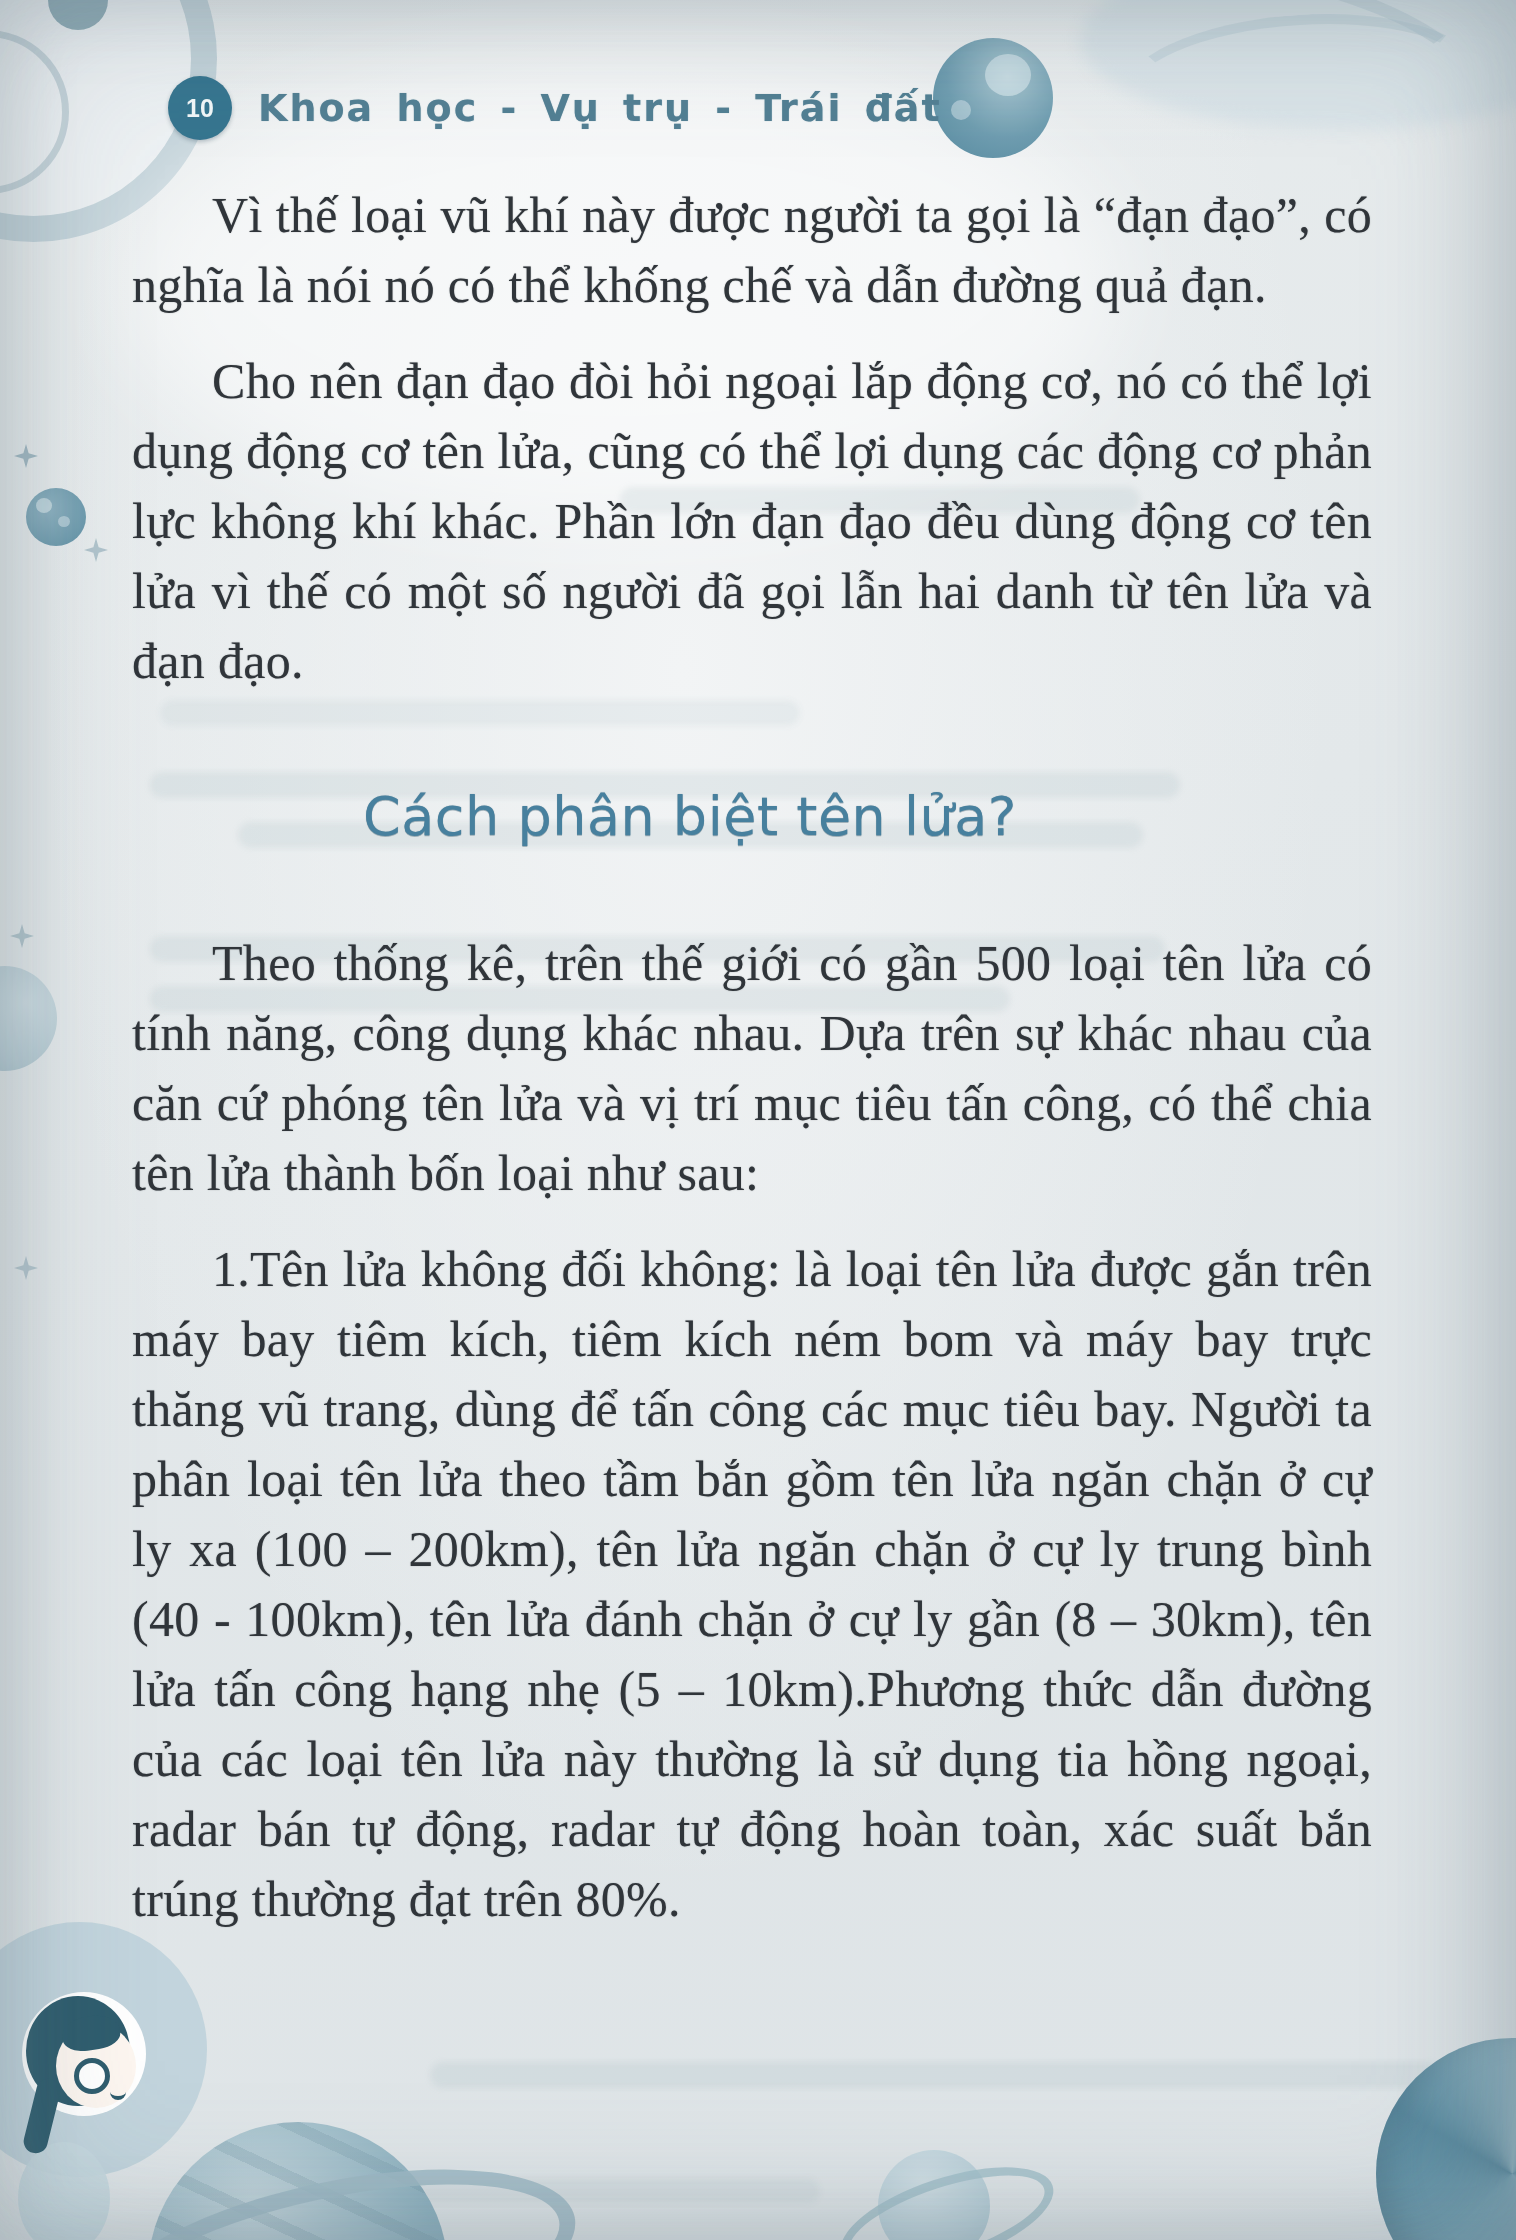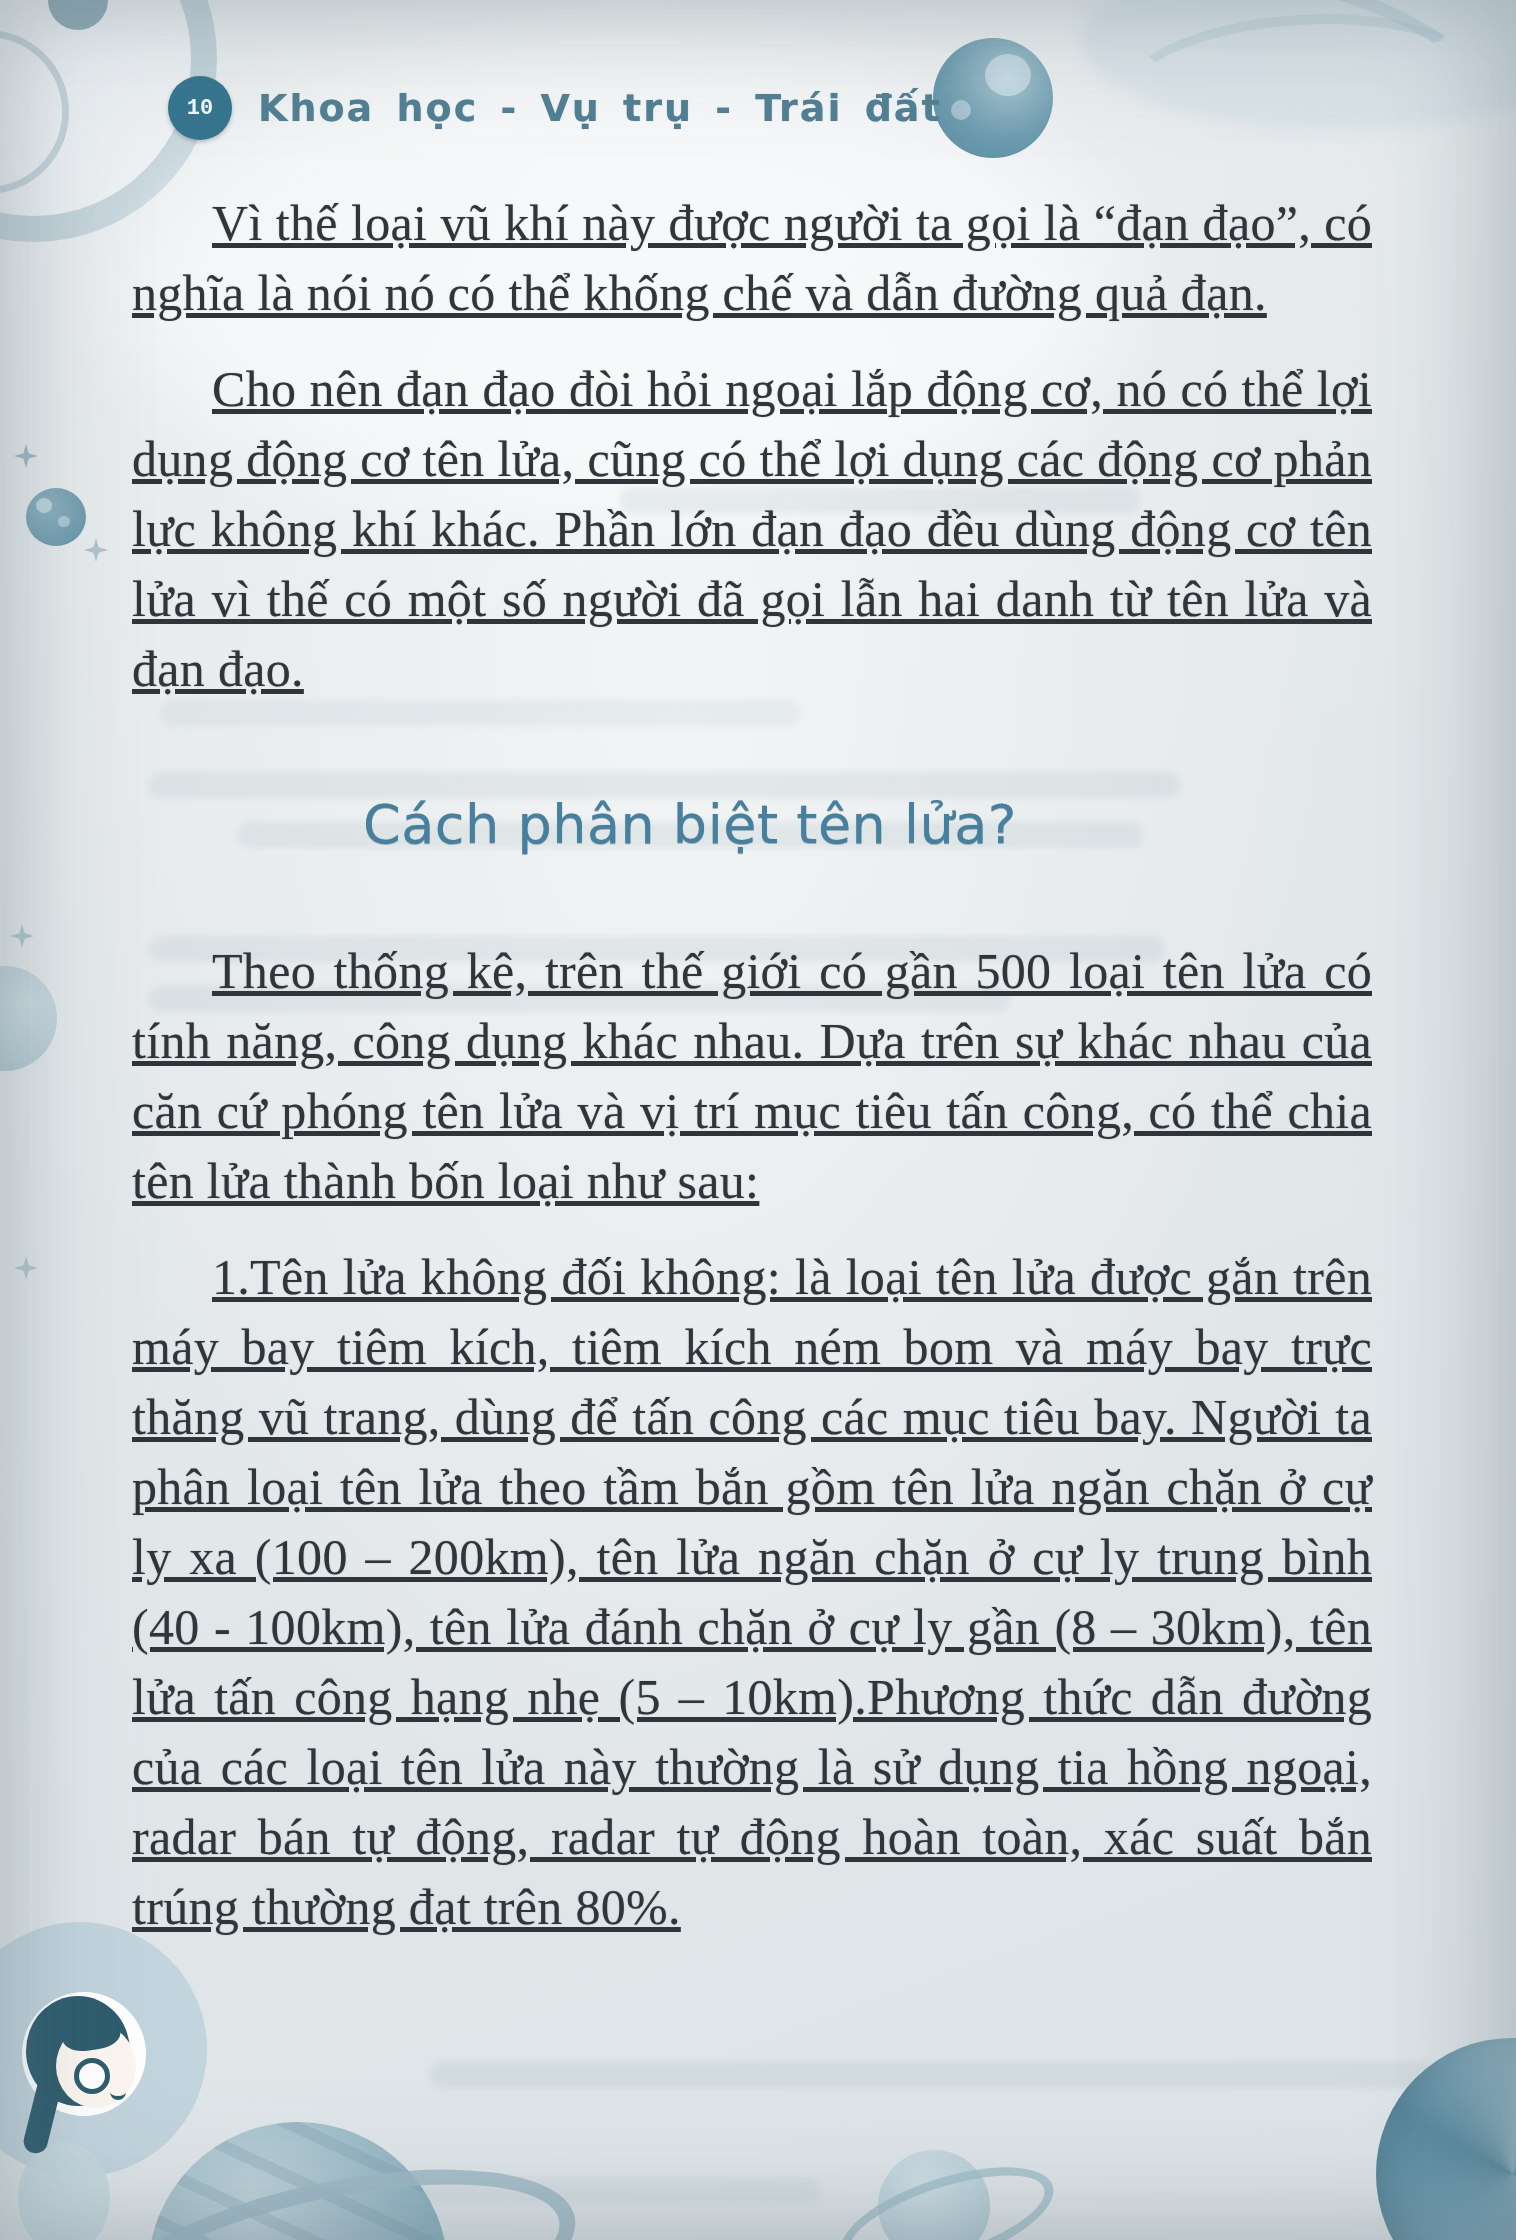--- a/index.html
+++ b/index.html
@@ -79,30 +79,30 @@
   .g3{left:150px;top:772px;width:1030px;}
   .g4{left:238px;top:822px;width:905px;}
   .g5{left:150px;top:936px;width:1015px;}
   .g6{left:150px;top:986px;width:860px;}
   .g7{left:430px;top:2062px;width:1010px;}
   .g8{left:300px;top:2178px;width:520px;opacity:.8;}
   
   .page-header{position:absolute;left:168px;top:76px;display:flex;align-items:center;gap:26px;}
   .page-badge{width:64px;height:64px;border-radius:50%;background:#36758f;
     display:flex;align-items:center;justify-content:center;
-    color:#f2f7f8;font-family:Liberation Mono, monospace;font-weight:700;font-size:22px;
+    color:#f2f7f8;font-family:Liberation Sans, sans-serif;font-weight:700;font-size:25px;
     box-shadow:0 2px 4px rgba(40,70,85,.3);}
   .page-title{font-family:"DejaVu Sans", sans-serif;font-weight:700;font-size:38px;
     color:#527f93;letter-spacing:2px;word-spacing:7px;text-shadow:0 0 1px rgba(82,127,147,.5);}
   
   .text-column{position:absolute;left:132px;top:180px;width:1240px;
     font-size:50px;line-height:70px;color:#30353a;
     text-shadow:0 0 1.2px rgba(52,58,63,.45);
     letter-spacing:.3px;}
-  .body-par{margin:8px 0 26px 0;text-align:justify;text-align-last:left;text-indent:80px;text-decoration:underline;}
+  .body-par{margin:0 0 26px 0;text-align:justify;text-align-last:left;text-indent:80px;}
   .section-heading{margin:88px 0 78px 0;padding-right:124px;text-align:center;
     font-family:"DejaVu Sans", sans-serif;font-weight:400;font-size:54px;line-height:66px;
     color:#47809e;letter-spacing:.5px;
     text-shadow:0 1px 0 rgba(47,83,102,.35), 0 0 1px rgba(47,83,102,.4);}
 </style>
 </head>
 <body>
 
 <div class="page">
 

